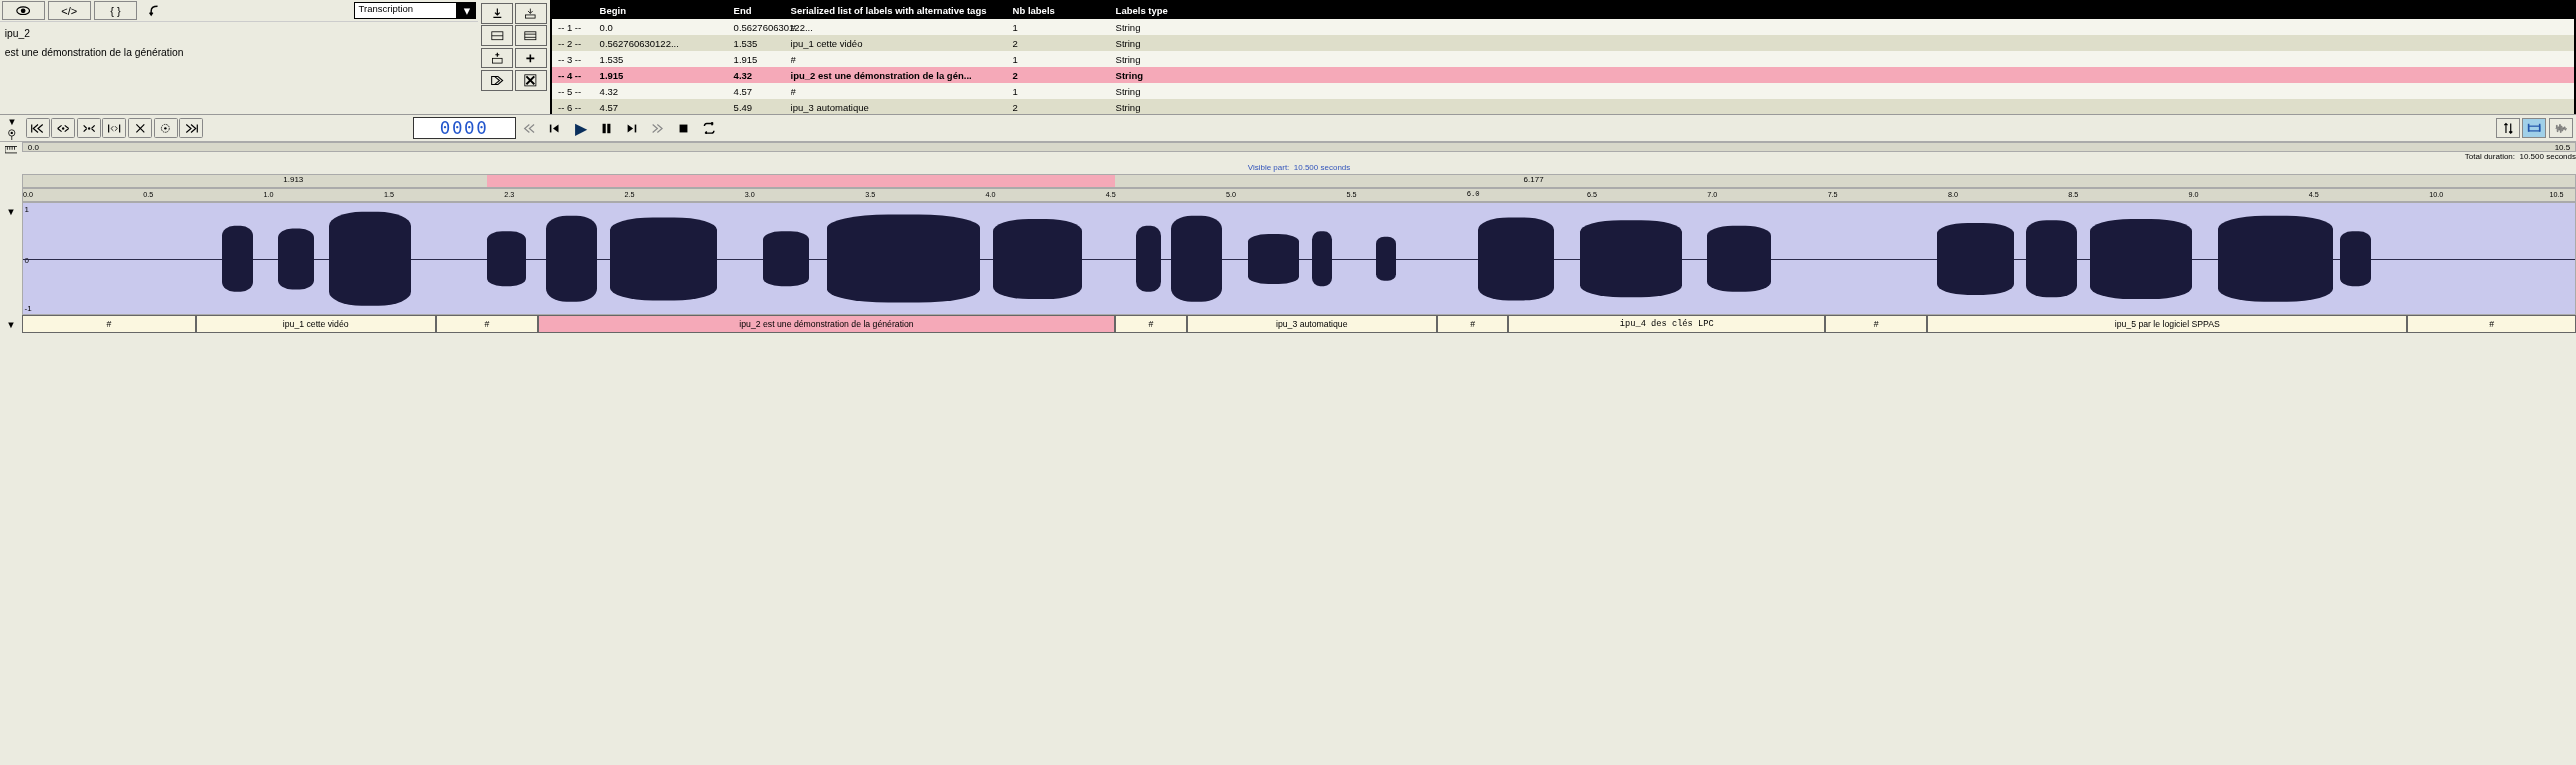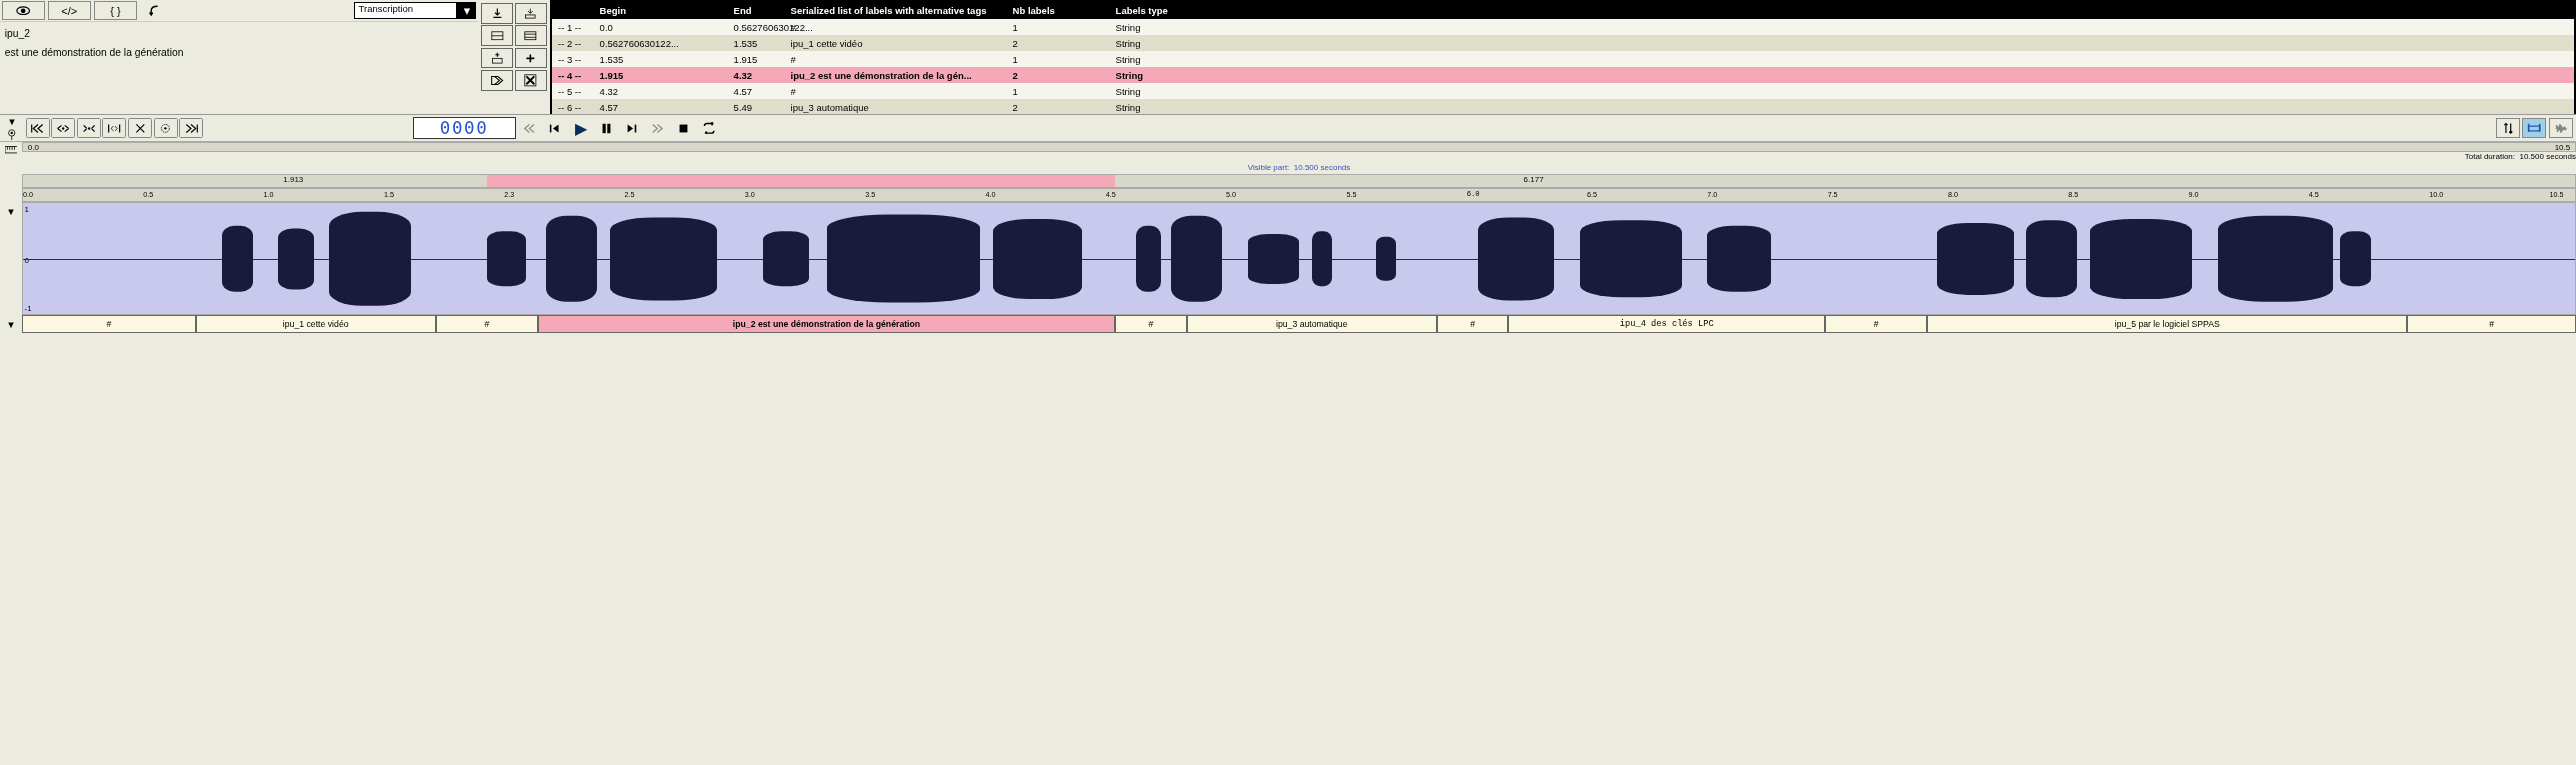--- a/index.html
+++ b/index.html
@@ -452,21 +452,21 @@
   </div>
 
   <div class="tier-section">
     <div class="tier-gutter">
       <div class="gutter-icon">▼</div>
     </div>
     <div class="tier-track" id="tier-track">
         <div class="tier-cell" style="width: 6.8%;">#</div>
         <div class="tier-cell" style="width: 9.4%;">ipu_1 cette vidéo</div>
         <div class="tier-cell" style="width: 4%;">#</div>
-        <div class="tier-cell tier-selected" style="width: 22.6%; font-weight: bold;">ipu_2 est une démonstration de la génération</div>
+        <div class="tier-cell tier-selected" style="width: 22.6%;">ipu_2 est une démonstration de la génération</div>
         <div class="tier-cell" style="width: 2.8%;">#</div>
         <div class="tier-cell" style="width: 9.8%;">ipu_3 automatique</div>
         <div class="tier-cell" style="width: 2.8%;">#</div>
         <div class="tier-cell" style="width: 12.4%; font-family: Liberation Mono, monospace;">ipu_4 des clés LPC</div>
         <div class="tier-cell" style="width: 4%;">#</div>
         <div class="tier-cell" style="width: 18.8%;">ipu_5 par le logiciel SPPAS</div>
         <div class="tier-cell" style="width: 6.6%;">#</div>
       </div>
   </div>
 

